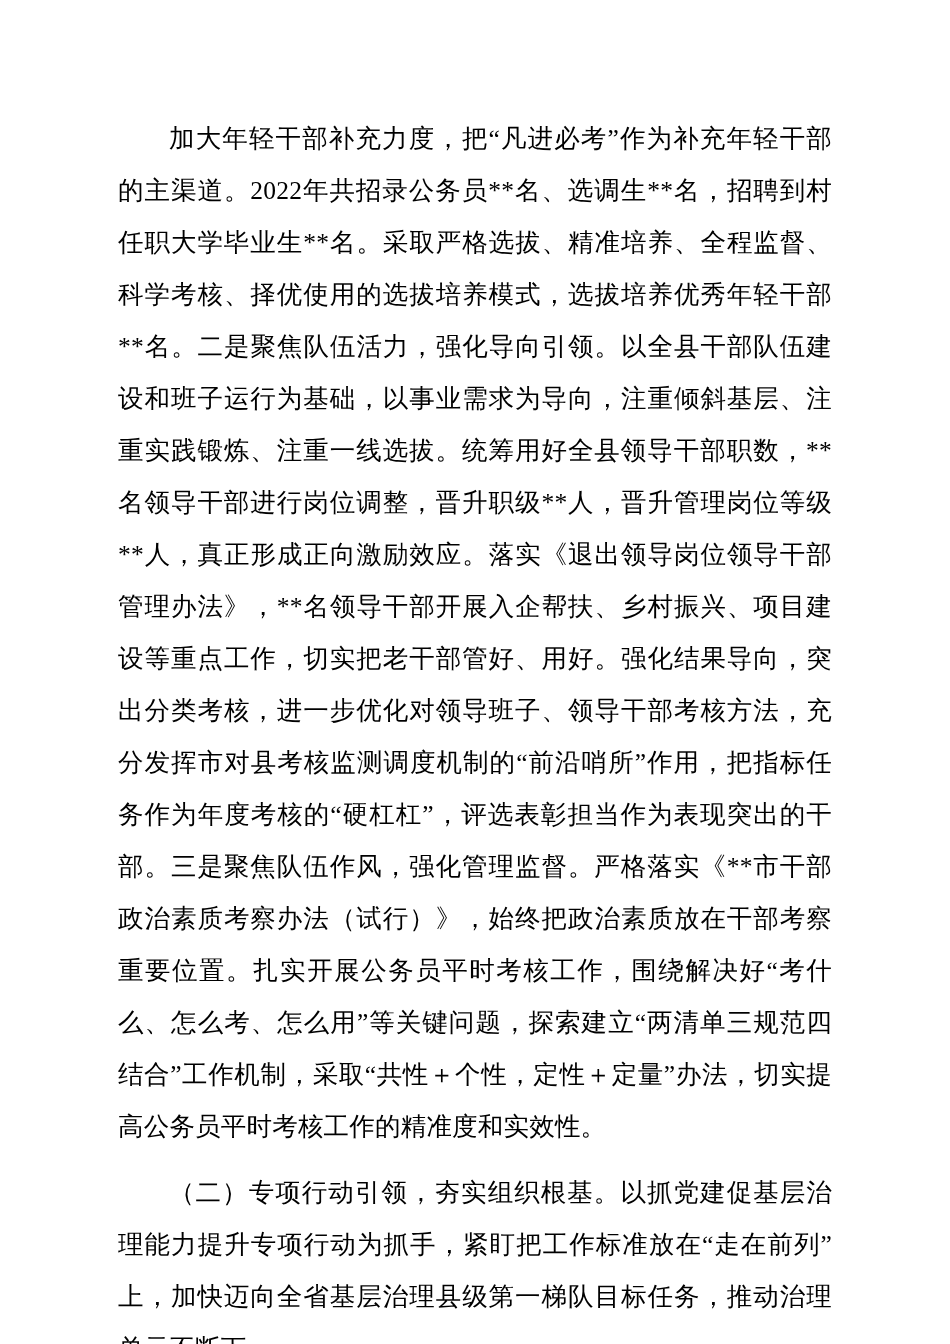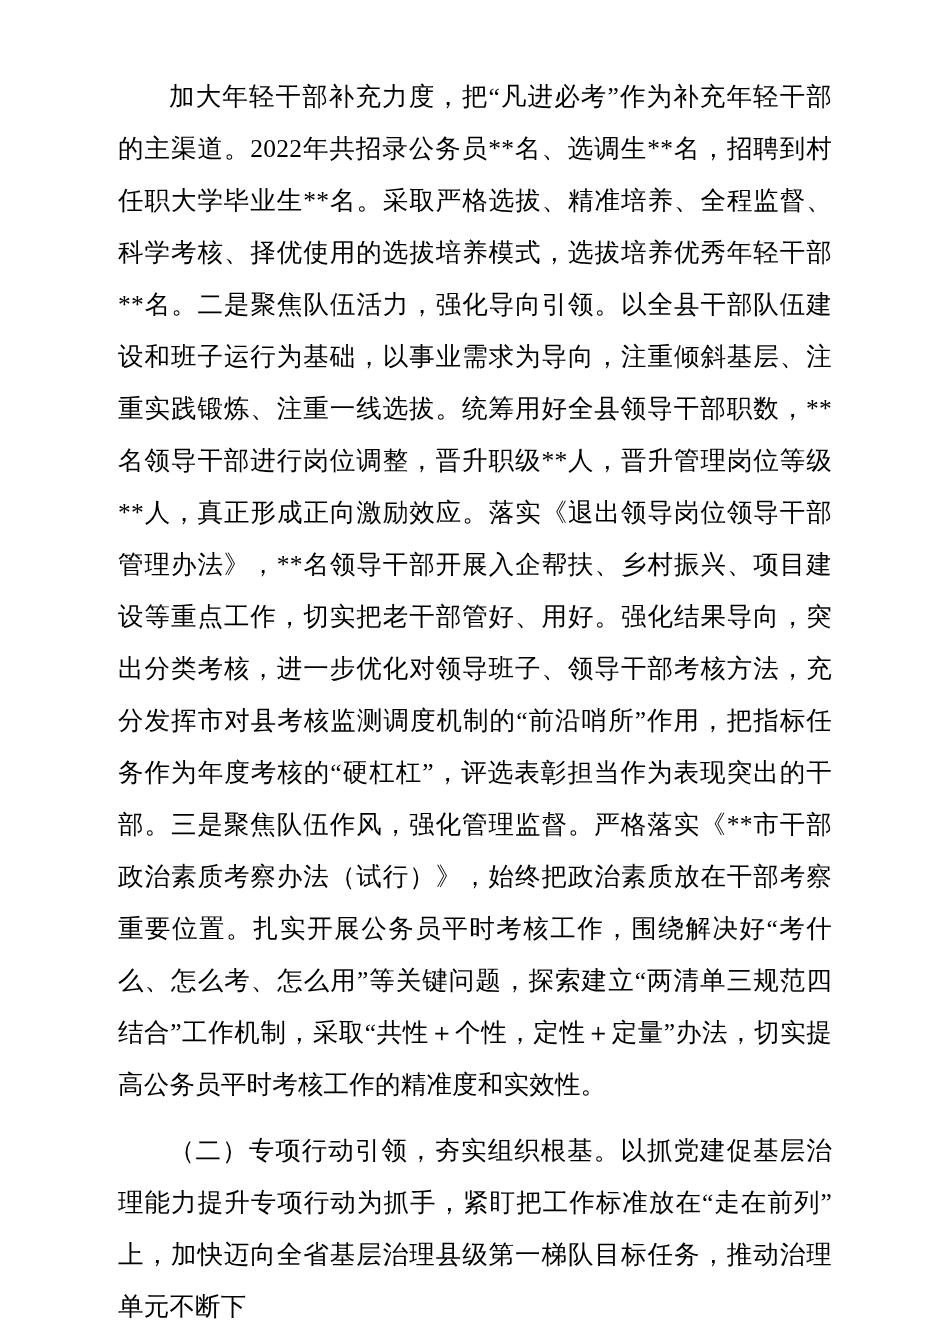--- a/index.html
+++ b/index.html
@@ -13,21 +13,21 @@
     font-family: "Liberation Serif", "DejaVu Serif", serif;
     color: #000000;
     overflow: hidden;
   }
   .page {
     position: relative;
     width: 950px;
     height: 1244px;
     background: #ffffff;
     box-sizing: border-box;
-    padding: 71px 118px 60px 118px;
+    padding: 113px 118px 60px 118px;
   }
   .doc-body {
     font-size: 25.5px;
     line-height: 52px;
     text-align: justify;
     text-justify: inter-ideograph;
     letter-spacing: 0.2px;
   }
   .para {
     margin: 0 0 0 0;

